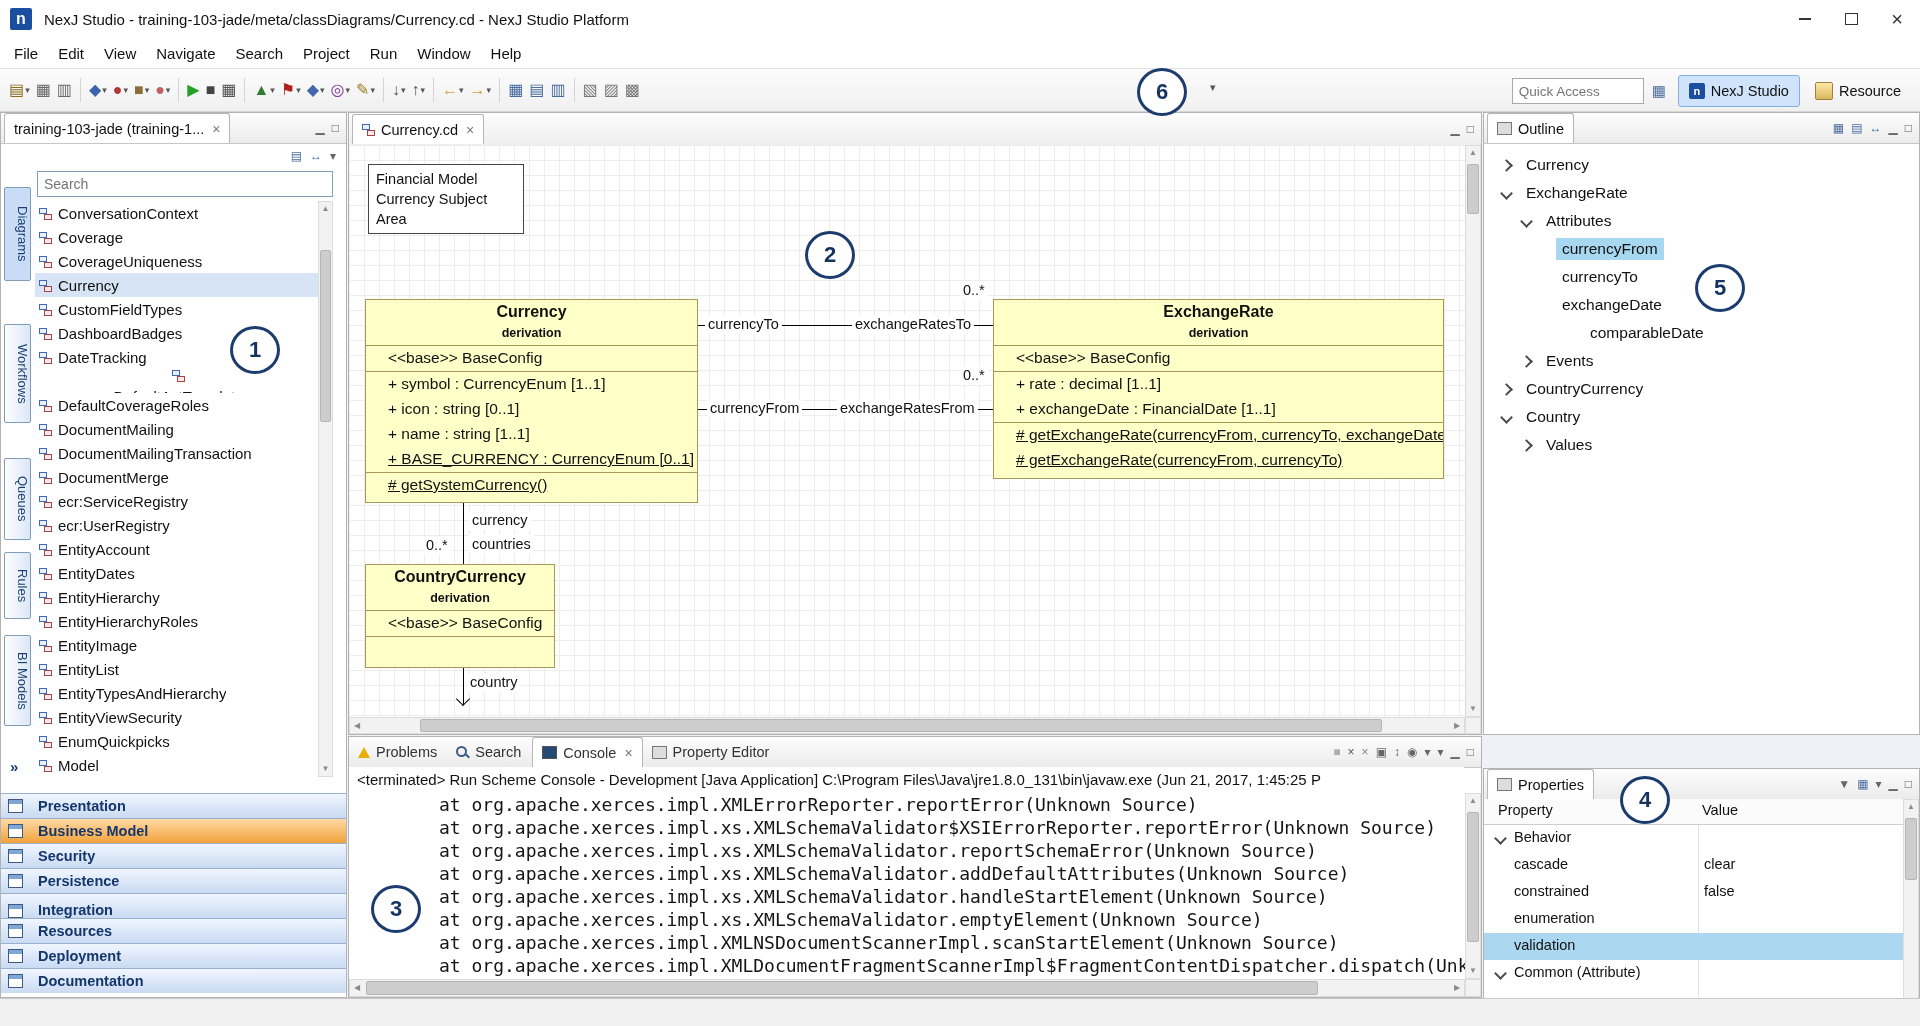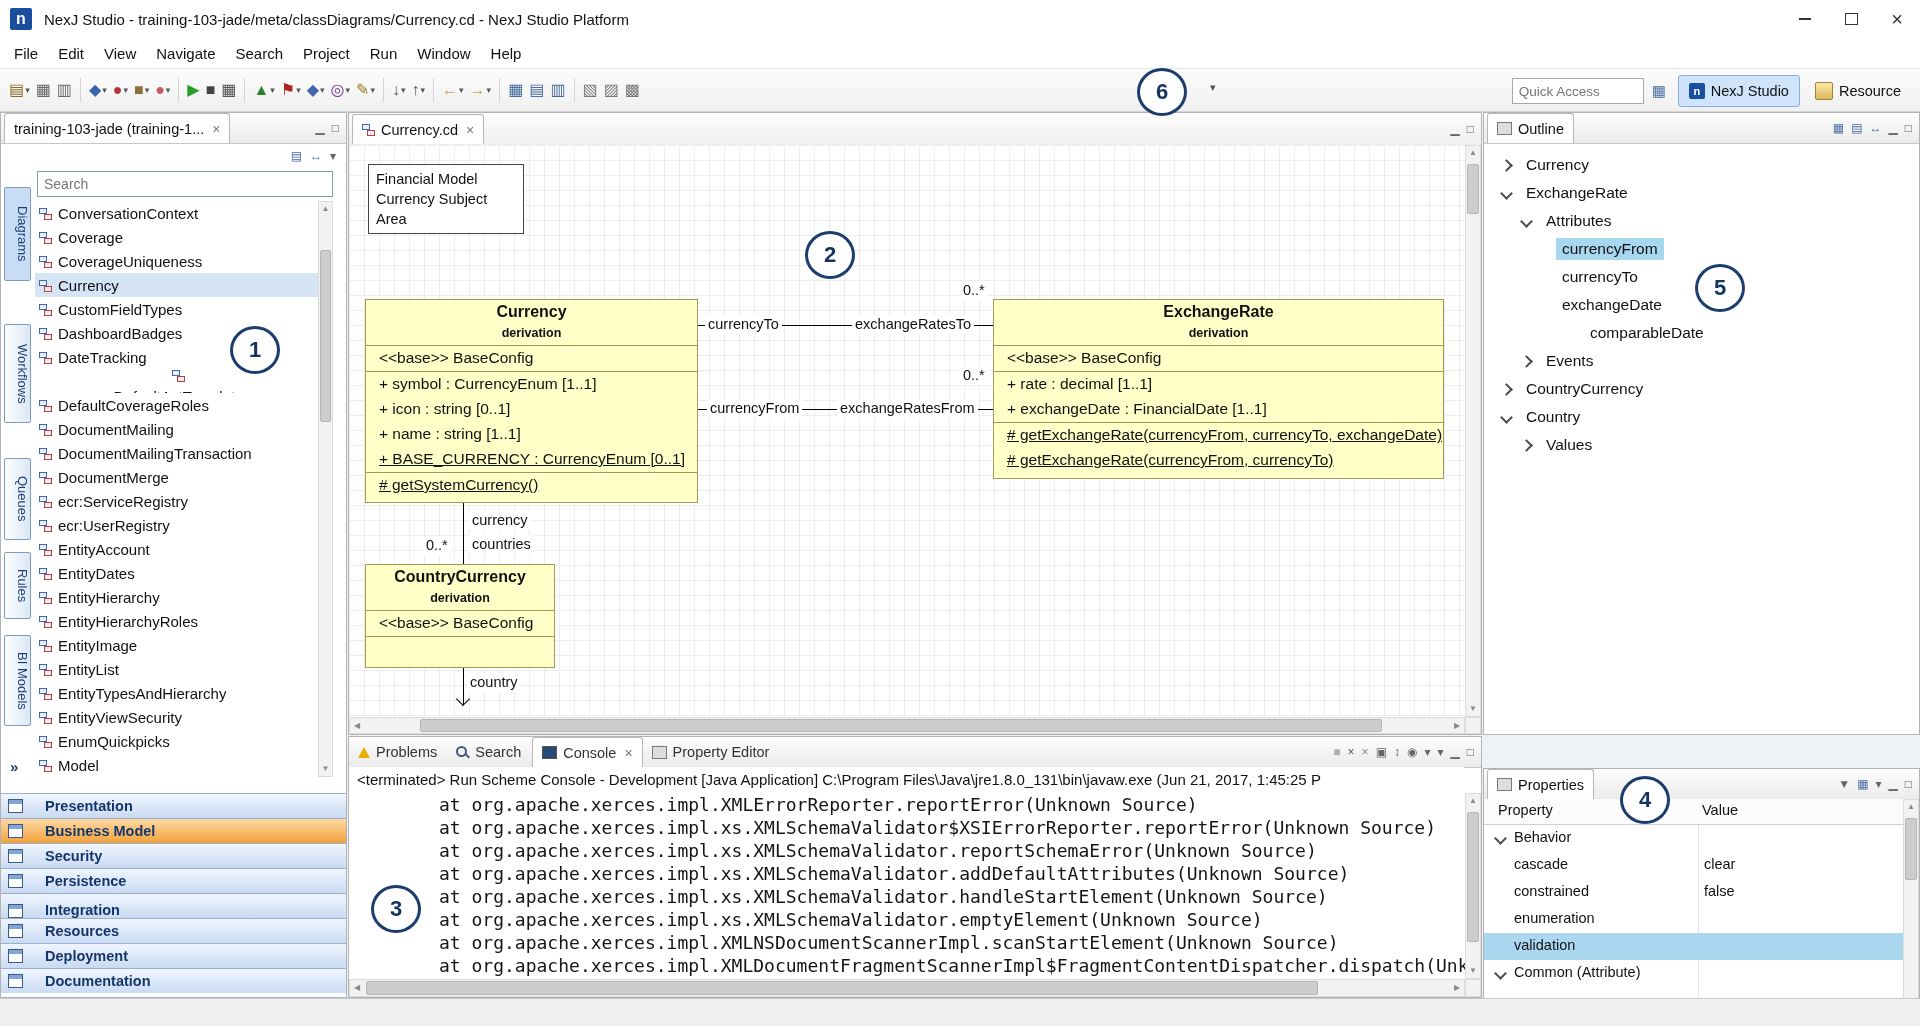--- a/index.html
+++ b/index.html
@@ -65,36 +65,36 @@
   .vtab.active{background:#c8ddf5;}
   #vtab-more{position:absolute;left:9px;top:645px;color:#1d3f73;font-size:15px;font-weight:bold;}
   #elist{position:absolute;left:34px;top:88px;width:283px;height:576px;overflow:hidden;}
   .lrow{position:absolute;left:0;width:100%;height:24px;display:flex;align-items:center;gap:6px;padding-left:4px;box-sizing:border-box;font-size:15px;}
   .lrow.sel{background:#d6e4f5;}
   .llabel{white-space:nowrap;}
   .cls-ico{width:13px;height:13px;position:relative;flex:0 0 13px;}
   .cls-ico::before{content:"";position:absolute;left:0;top:1px;width:6px;height:4px;background:#e8eefc;border:1px solid #4466aa;}
   .cls-ico::after{content:"";position:absolute;right:0;bottom:0;width:6px;height:4px;background:#fce8e8;border:1px solid #aa4444;}
   .sect{position:absolute;left:0;width:345px;height:25px;border-top:1px solid #9ab0d0;box-sizing:border-box;
-    background:linear-gradient(#f0f6ff,#c9daf2);display:flex;align-items:center;gap:22px;padding-left:7px;
+    background:linear-gradient(#f0f6ff,#c9daf2);display:flex;align-items:center;gap:15px;padding-left:7px;
     font-weight:bold;color:#14366b;font-size:14.5px;}
   .sect.active{background:linear-gradient(#ffd9a3,#f2a33c);}
   .sect-ico{width:13px;height:12px;border:1px solid #3c5a82;background:linear-gradient(#7fa6d4 0 4px,#fff 4px);flex:0 0 13px;}
 
   
   .etabbar{position:absolute;left:0;top:0;right:0;height:32px;background:linear-gradient(#fcfcfc,#efefef);border-bottom:1px solid #c2c2c2;display:flex;align-items:center;}
   #canvas{position:absolute;left:0;top:32px;width:1116px;height:572px;overflow:hidden;background:#fff;
     background-image:linear-gradient(#ededed 1px,transparent 1px),linear-gradient(90deg,#ededed 1px,transparent 1px);
     background-size:15px 15px;}
   #dnote{position:absolute;left:19px;top:19px;width:140px;background:#fff;border:1px solid #444;padding:4px 7px;font-size:14.5px;line-height:20px;}
   .uml{position:absolute;background:#ffffc8;border:1px solid #a89858;overflow:hidden;box-sizing:border-box;}
   .umlt{font-weight:bold;text-align:center;font-size:16px;padding-top:3px;height:23px;}
   .umld{font-weight:bold;text-align:center;font-size:12.5px;height:19px;}
   .umlsec{border-top:1px solid #a89858;}
-  .umlrow{height:25px;line-height:24px;padding:0 6px;font-size:15.5px;white-space:nowrap;overflow:hidden;margin-left:7px;}
+  .umlrow{height:25px;line-height:24px;padding:0 22px;font-size:15.5px;white-space:nowrap;overflow:hidden;}
   .u{text-decoration:underline;}
   .eline{position:absolute;background:#000;}
   .elabel{position:absolute;background:#fff;padding:0 3px;font-size:14.5px;line-height:19px;white-space:nowrap;}
   .echev{position:absolute;width:9px;height:9px;border-right:1.5px solid #000;border-bottom:1.5px solid #000;transform:rotate(45deg);}
 
   
   #ctabs{display:flex;align-items:center;height:30px;}
   .ctab{display:flex;align-items:center;gap:6px;height:29px;padding:0 9px;font-size:14.5px;color:#333;}
   .ctab.active{background:#fff;border:1px solid #b6b6b6;border-bottom:none;border-radius:3px 3px 0 0;margin-left:2px;}
   .ico-problems{width:0;height:0;border-left:6px solid transparent;border-right:6px solid transparent;border-bottom:11px solid #e8b000;}

